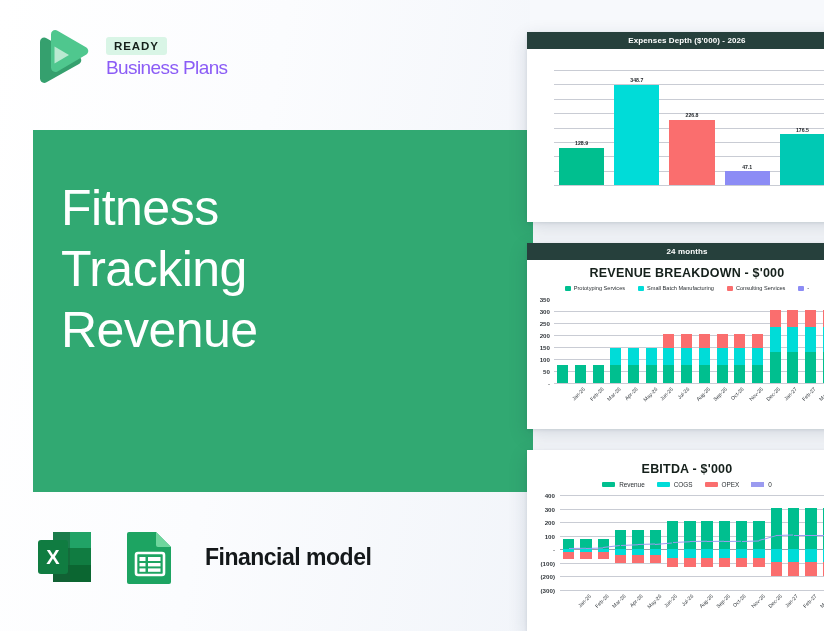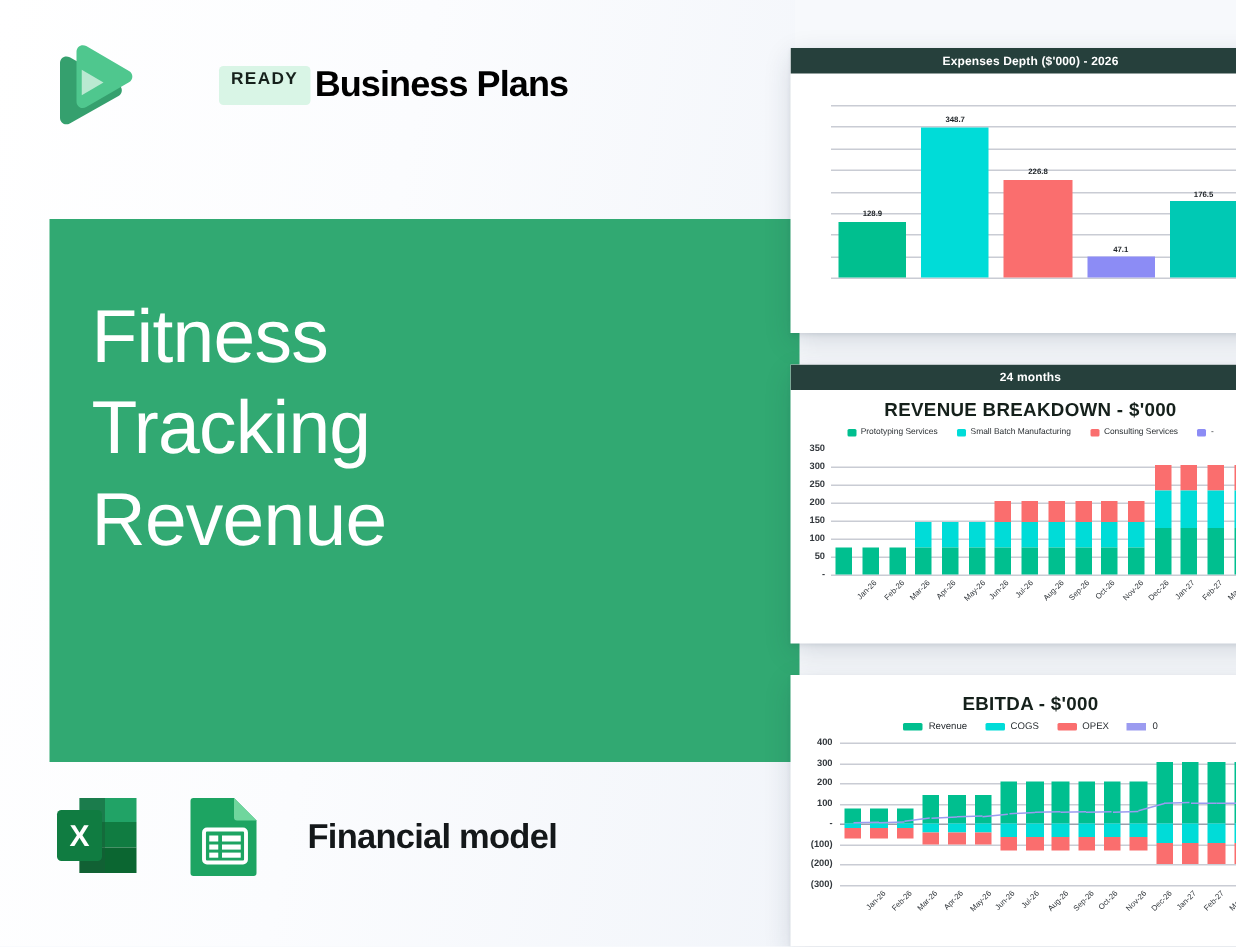--- a/index.html
+++ b/index.html
@@ -11,31 +11,31 @@
   }
   .stage{position:absolute;inset:0;}
 
   
   .sheen{position:absolute;left:0;top:0;width:530px;height:631px;
          background:linear-gradient(100deg,#ffffff 0%,#fbfcfe 45%,#f2f5fa 100%);}
 
   
   .logo-wrap{position:absolute;left:30px;top:26px;display:flex;align-items:center;gap:14px;}
   .logo-mark{width:62px;height:62px;position:relative;}
-  .logo-text{display:flex;flex-direction:row;gap:3px;margin-left:40px;}
+  .logo-text{display:flex;flex-direction:column;gap:3px;}
   .ready-badge{
     display:inline-block;background:#d9f5e6;color:#15201b;
     font-size:11.5px;font-weight:700;letter-spacing:.9px;
     padding:3px 8px 3px 8px;border-radius:3px;width:max-content;
   }
-  .brand-name{font-size:24px;font-weight:700;color:#000000;letter-spacing:-.6px;line-height:1.05;}
+  .brand-name{font-size:19px;font-weight:400;color:#8b5cf6;letter-spacing:-.6px;line-height:1.05;}
 
   
   .green-panel{
-    position:absolute;left:33px;top:146px;width:500px;height:362px;
+    position:absolute;left:33px;top:130px;width:500px;height:362px;
     background:#31a972;
   }
   .title-block{
     position:absolute;left:28px;top:48px;width:440px;
     color:#ffffff;font-size:50px;line-height:61px;font-weight:400;
     letter-spacing:-.5px;
   }
   .title-block .tl{display:block;}
 
   

